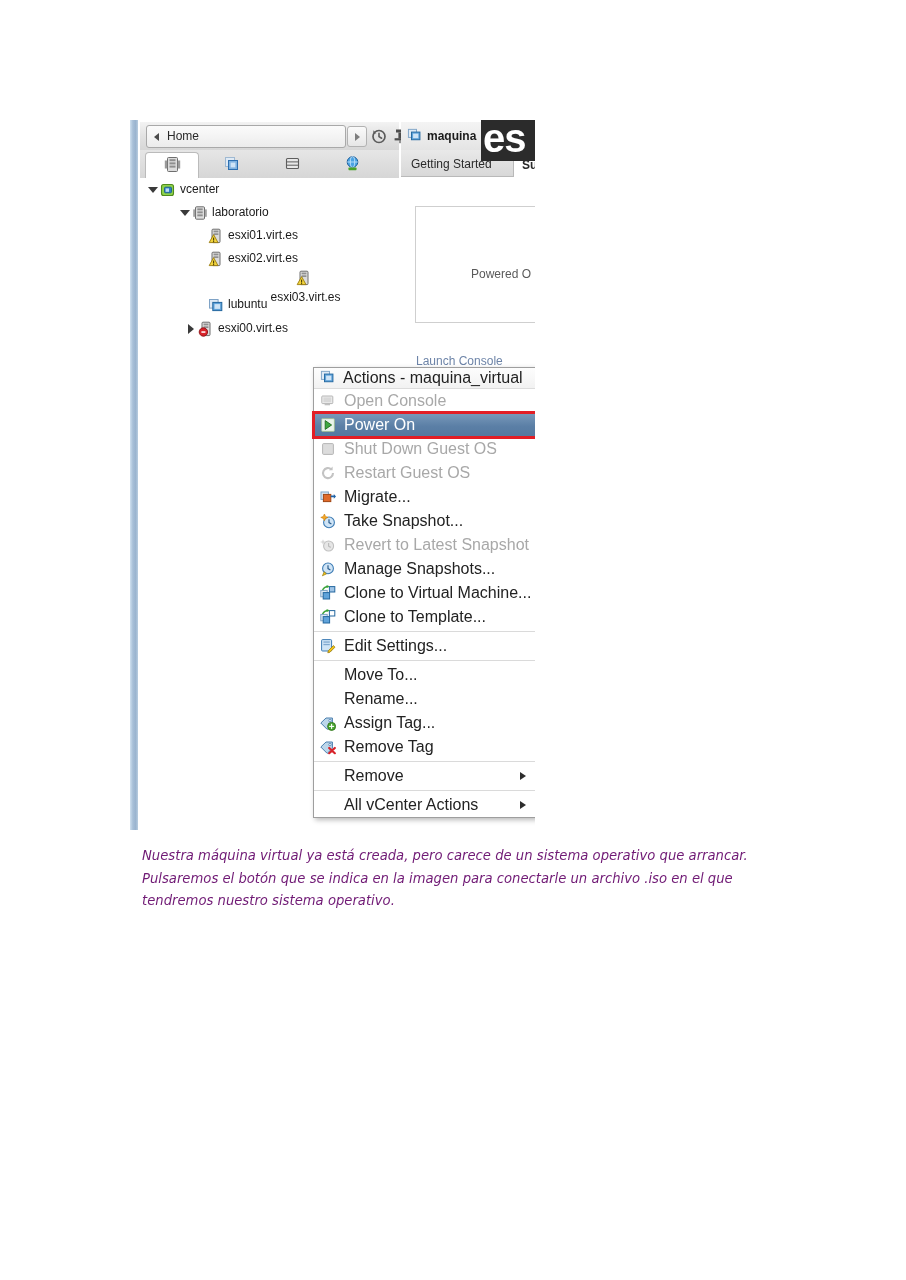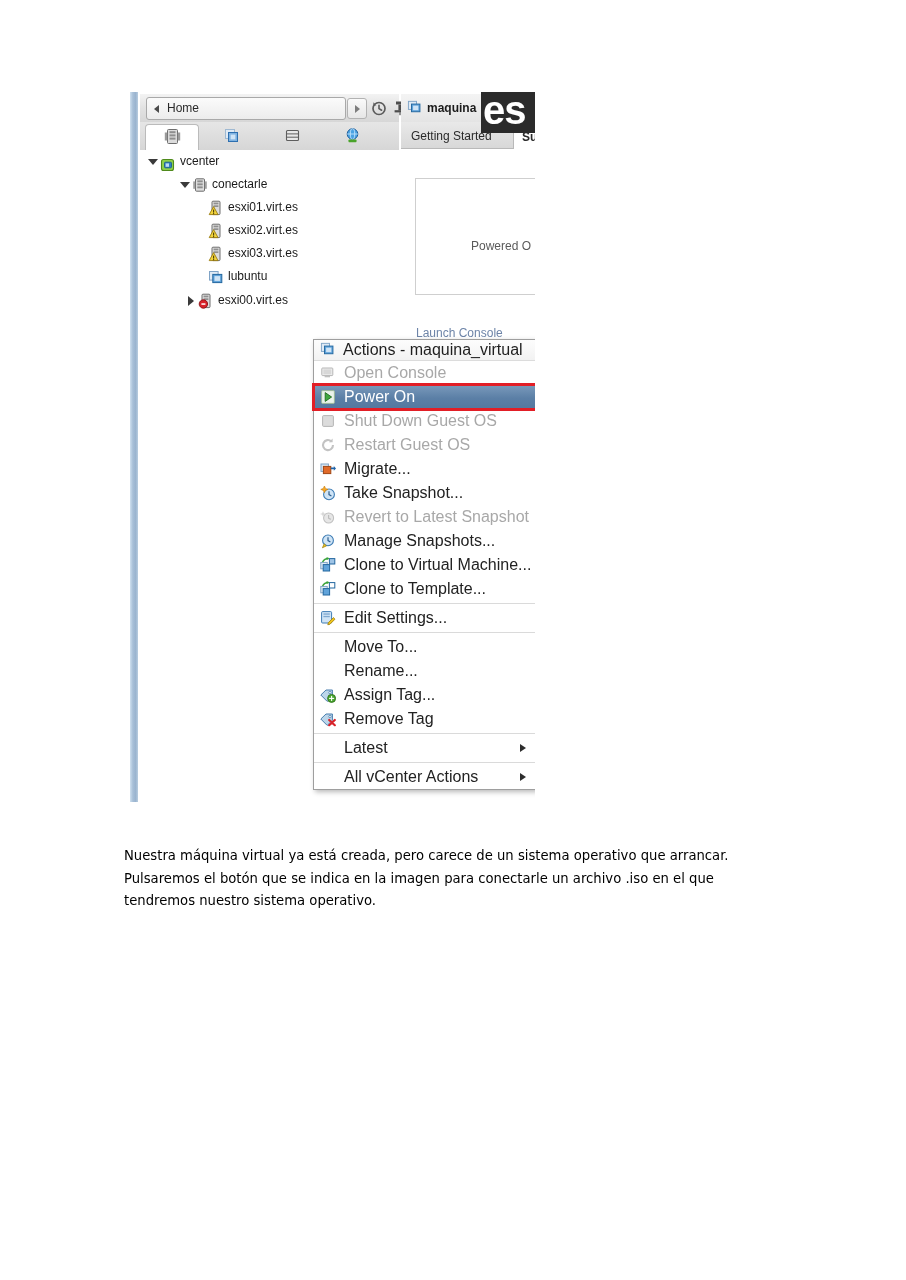--- a/index.html
+++ b/index.html
@@ -13,21 +13,21 @@
     height: 1280px;
     position: relative;
     font-family: "Liberation Sans", sans-serif;
     -webkit-font-smoothing: antialiased;
   }
 
   
   #screenshot {
     position: absolute;
     left: 130px;
-    top: 92px;
+    top: 120px;
     width: 405px;
     height: 710px;
     overflow: hidden;
     background: #ffffff;
   }
 
   
   .left-rail {
     position: absolute;
     left: 0px; top: 0px;
@@ -341,27 +341,28 @@
     right: 10px; top: 8px;
     width: 0; height: 0;
     border-top: 4px solid transparent;
     border-bottom: 4px solid transparent;
     border-left: 6px solid #2d2d2d;
   }
 
   
   .caption {
     position: absolute;
-    left: 124px;
+    left: 142px;
     top: 832px;
     width: 622px;
     font-family: "DejaVu Sans", sans-serif;
     font-size: 13.2px;
     line-height: 22.5px;
-    color: #000000;
+    color: #701a75;
+    font-style: italic;
   }
 </style>
 </head>
 <body>
 
 <div id="screenshot">
 
   <div class="left-rail"></div>
   <div class="left-rail-inner"></div>
 
@@ -432,21 +433,21 @@
             <ellipse cx="8.5" cy="7" rx="2.2" ry="5.3" fill="none" stroke="#bfe2fa" stroke-width="0.9"></ellipse>
             <line x1="3.2" y1="7" x2="13.8" y2="7" stroke="#bfe2fa" stroke-width="0.9"></line>
             <rect x="4.5" y="12.6" width="8" height="2.6" rx="0.6" fill="#4aa32a"></rect>
           </svg>
         </span>
       </div>
     </div>
 
     <div class="tree">
 
-      <div class="trow" style="padding-left:6px;align-items:flex-end;">
+      <div class="trow" style="padding-left:6px;">
         <span class="twist">
             <span class="d"></span>
           </span>
         <span class="ticon">
           <svg width="16" height="16" viewBox="0 0 16 16">
             <rect x="1.5" y="2.5" width="12" height="11" rx="2" fill="#8ed24a" stroke="#4f8a1c" stroke-width="1.1"></rect>
             <rect x="4.5" y="5.2" width="7" height="5.6" rx="1" fill="#2f7fc1" stroke="#1a5b94" stroke-width="0.9"></rect>
             <path d="M5.6 6.4 h3.4 v3.4 h-3.4 z" fill="#bcdcf5"></path>
           </svg>
         </span>
@@ -461,21 +462,21 @@
         <span class="ticon">
           <svg width="16" height="16" viewBox="0 0 16 16">
             <rect x="3.5" y="1.8" width="9" height="12.4" rx="1" fill="#dfdfdf" stroke="#6b6b6b" stroke-width="1"></rect>
             <rect x="5.3" y="3.4" width="5.4" height="1.9" fill="#8e8e8e"></rect>
             <rect x="5.3" y="6.4" width="5.4" height="1.9" fill="#8e8e8e"></rect>
             <rect x="5.3" y="9.4" width="5.4" height="1.9" fill="#8e8e8e"></rect>
             <rect x="1.2" y="4.4" width="2" height="7.4" fill="#a2a2a2"></rect>
             <rect x="12.8" y="4.4" width="2" height="7.4" fill="#a2a2a2"></rect>
           </svg>
         </span>
-        <span class="tlabel">conectarle</span>
+        <span class="tlabel">laboratorio</span>
       </div>
 
       <div class="trow" style="padding-left:68px;">
         <span class="ticon">
           <svg width="16" height="16" viewBox="0 0 16 16">
             <rect x="4" y="1.2" width="8" height="13.4" rx="1" fill="#dcdcdc" stroke="#6e6e6e" stroke-width="1"></rect>
             <rect x="5.6" y="2.6" width="4.8" height="1.7" fill="#909090"></rect>
             <rect x="5.6" y="5.3" width="4.8" height="1.7" fill="#909090"></rect>
             <path d="M1.2 14.6 L5.6 6.6 L10 14.6 Z" fill="#f2d43c" stroke="#9a7c10" stroke-width="0.9" stroke-linejoin="round"></path>
             <rect x="5.05" y="9.6" width="1.1" height="3" fill="#4a3c05"></rect>
@@ -492,21 +493,21 @@
             <rect x="5.6" y="2.6" width="4.8" height="1.7" fill="#909090"></rect>
             <rect x="5.6" y="5.3" width="4.8" height="1.7" fill="#909090"></rect>
             <path d="M1.2 14.6 L5.6 6.6 L10 14.6 Z" fill="#f2d43c" stroke="#9a7c10" stroke-width="0.9" stroke-linejoin="round"></path>
             <rect x="5.05" y="9.6" width="1.1" height="3" fill="#4a3c05"></rect>
             <rect x="5.05" y="13.1" width="1.1" height="1.1" fill="#4a3c05"></rect>
           </svg>
         </span>
         <span class="tlabel">esxi02.virt.es</span>
       </div>
 
-      <div class="trow" style="padding-left:68px;">
+      <div class="trow" style="padding-left:68px;flex-direction:column;">
         <span class="ticon">
           <svg width="16" height="16" viewBox="0 0 16 16">
             <rect x="4" y="1.2" width="8" height="13.4" rx="1" fill="#dcdcdc" stroke="#6e6e6e" stroke-width="1"></rect>
             <rect x="5.6" y="2.6" width="4.8" height="1.7" fill="#909090"></rect>
             <rect x="5.6" y="5.3" width="4.8" height="1.7" fill="#909090"></rect>
             <path d="M1.2 14.6 L5.6 6.6 L10 14.6 Z" fill="#f2d43c" stroke="#9a7c10" stroke-width="0.9" stroke-linejoin="round"></path>
             <rect x="5.05" y="9.6" width="1.1" height="3" fill="#4a3c05"></rect>
             <rect x="5.05" y="13.1" width="1.1" height="1.1" fill="#4a3c05"></rect>
           </svg>
         </span>
@@ -738,21 +739,21 @@
           <circle cx="10" cy="5.6" r="1.2" fill="#ffffff" stroke="#4a7fae" stroke-width="0.8"></circle>
           <path d="M9.2 9 L14.8 14.2 M14.8 9 L9.2 14.2" stroke="#d8232a" stroke-width="2.2" stroke-linecap="round"></path>
         </svg>
       </span>
       <span class="ml">Remove Tag</span>
     </div>
 
     <div class="msep"></div>
 
     <div class="mitem noicon">
-      <span class="ml">Latest</span>
+      <span class="ml">Remove</span>
       <span class="submenu-arrow"></span>
     </div>
 
     <div class="msep"></div>
 
     <div class="mitem noicon">
       <span class="ml">All vCenter Actions</span>
       <span class="submenu-arrow"></span>
     </div>
 

